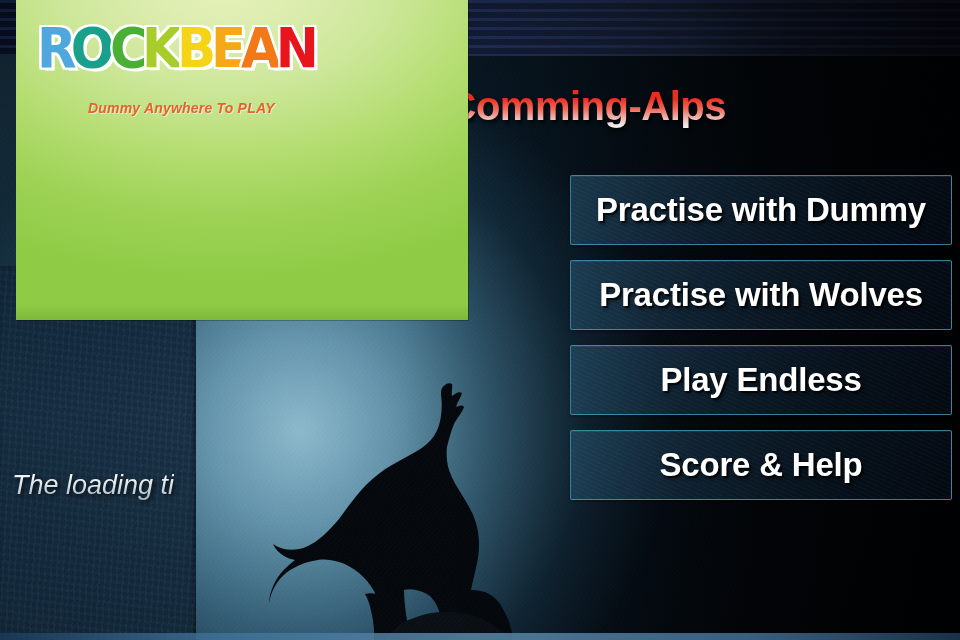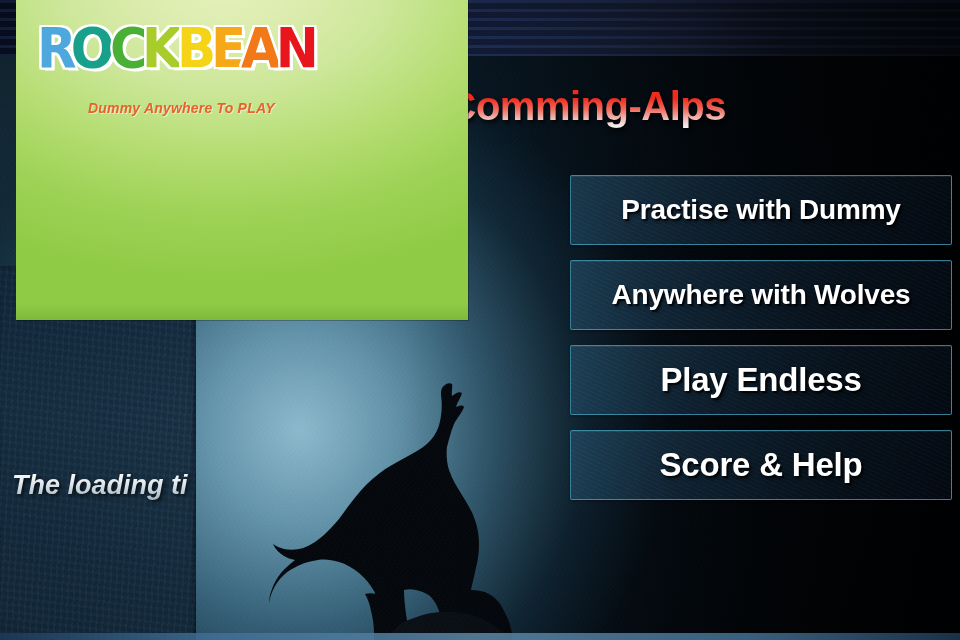--- a/index.html
+++ b/index.html
@@ -183,21 +183,21 @@
     -webkit-text-fill-color: transparent;
     filter: drop-shadow(2px 3px 2px rgba(0,0,0,0.75));
   }
 
   
   .loading-tip {
     position: absolute;
     left: 12px;
     top: 470px;
     font-size: 27px;
-    font-weight: bold;
+    font-weight: normal;
     font-style: italic;
     white-space: nowrap;
     color: #dfe6ea;
     background: linear-gradient(180deg, #ffffff 0%, #e3eaef 42%, #9fb0bd 100%);
     -webkit-background-clip: text;
     background-clip: text;
     -webkit-text-fill-color: transparent;
     filter: drop-shadow(2px 2px 2px rgba(0,0,0,0.8));
   }
 
@@ -245,21 +245,21 @@
     font-size: 33px;
     font-weight: bold;
     color: #ffffff;
     white-space: nowrap;
     letter-spacing: -0.2px;
     text-shadow:
       2px 2px 0 rgba(0,0,0,0.62),
       2px 3px 4px rgba(0,0,0,0.55);
   }
   
-  .menu-button.wide .btn-label { font-size: 28px; }
+  .menu-button.wide .btn-label { font-size: 33px; }
 
   
   .splash {
     position: absolute;
     left: 16px;
     top: 0;
     width: 452px;
     height: 320px;
     background:
       radial-gradient(ellipse 460px 300px at 46% -6%,
@@ -370,21 +370,21 @@
 
   <div class="game-title">esComming-Alps</div>
 
   <div class="loading-tip">The loading ti</div>
 
   <div class="menu">
     <div class="menu-button wide">
       <span class="btn-label">Practise with Dummy</span>
     </div>
     <div class="menu-button wide">
-      <span class="btn-label">Anywhere with Wolves</span>
+      <span class="btn-label">Practise with Wolves</span>
     </div>
     <div class="menu-button">
       <span class="btn-label">Play Endless</span>
     </div>
     <div class="menu-button">
       <span class="btn-label">Score &amp; Help</span>
     </div>
   </div>
 
   <div class="splash">

